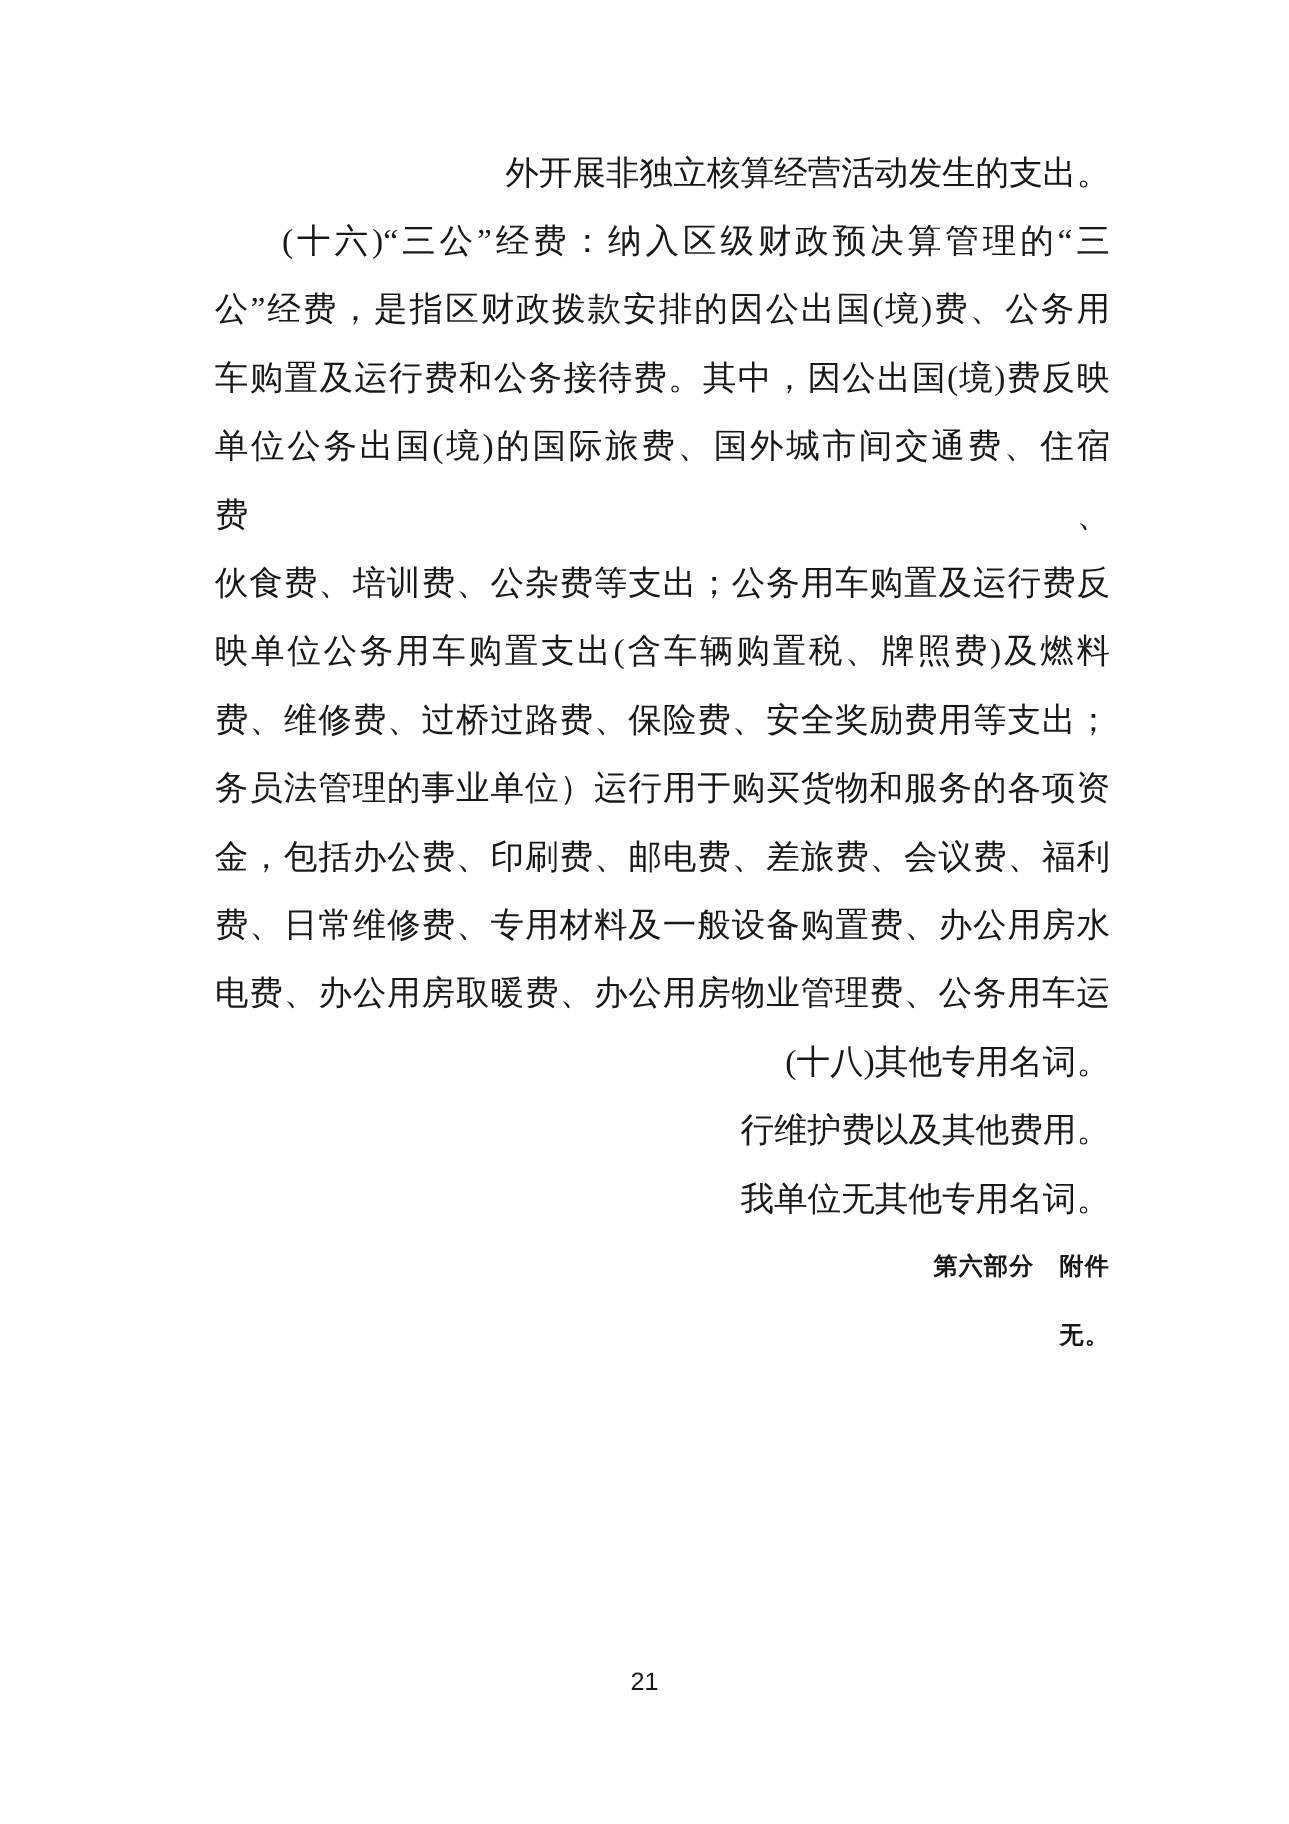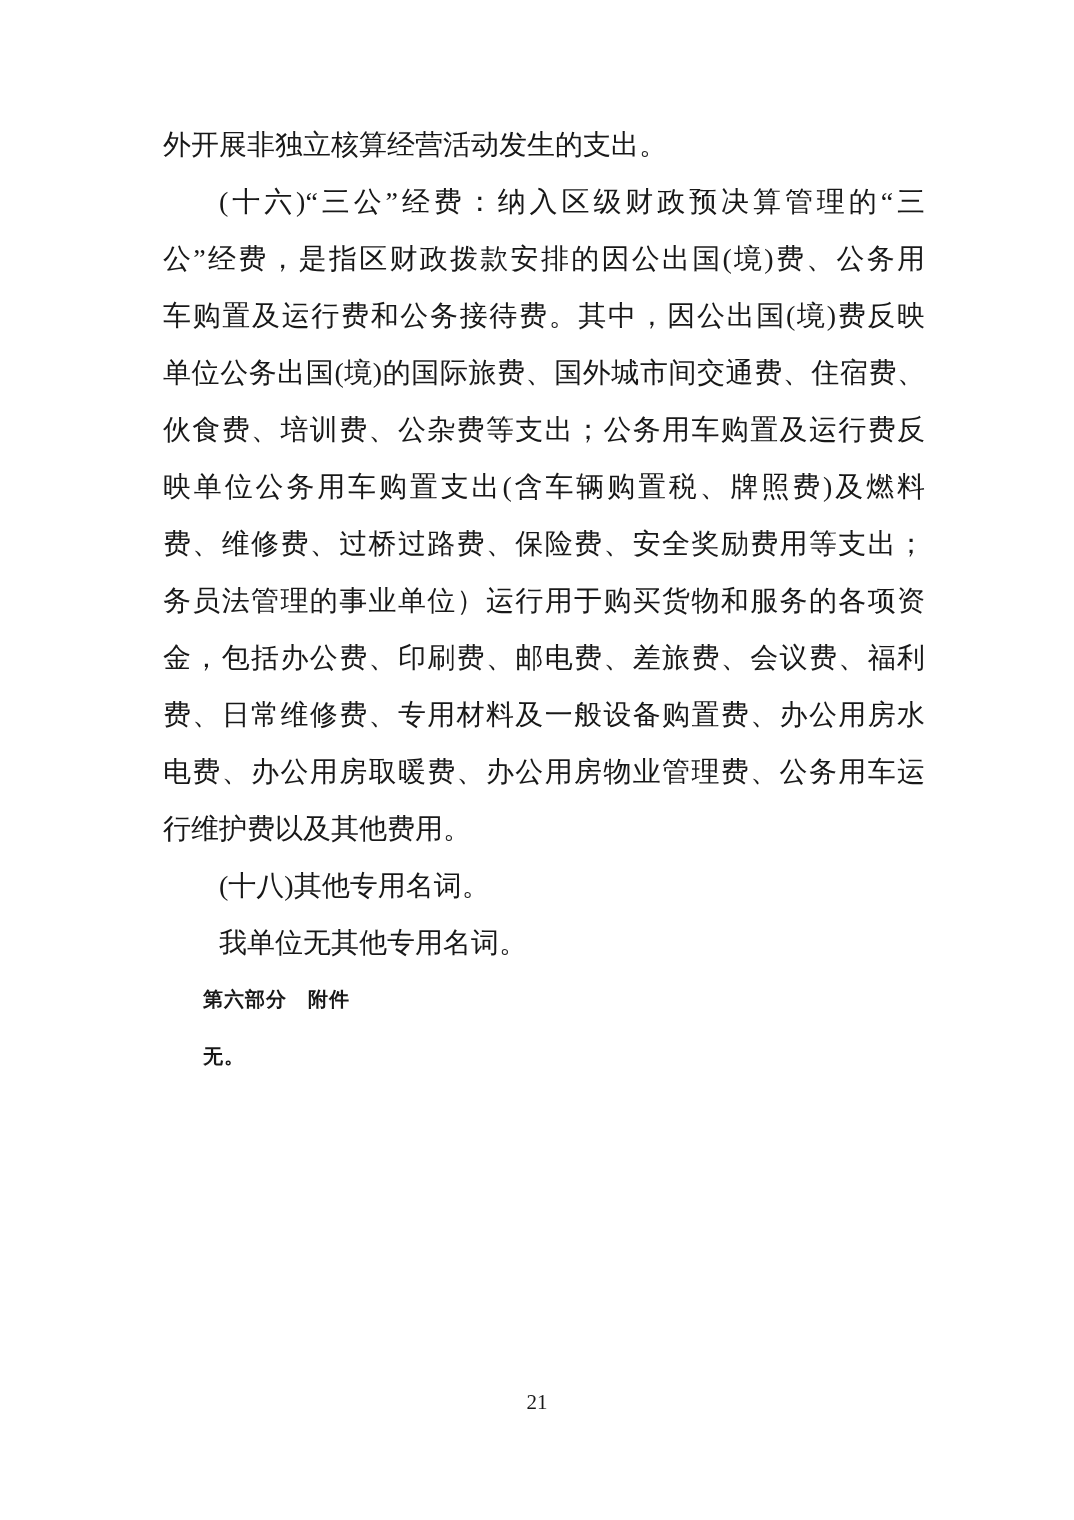--- a/index.html
+++ b/index.html
@@ -18,42 +18,43 @@
     position: absolute;
     left: 163px;
     top: 116px;
     width: 762px;
   }
   .line {
     font-family: "Liberation Serif", "DejaVu Serif", serif;
     font-size: 28px;
     line-height: 57px;
     color: #181818;
-    text-align: left;
+    text-align: right;
   }
   .justify {
     text-align: justify;
     text-align-last: justify;
+    margin-left: 16px;
   }
   .indent {
     text-indent: 2em;
   }
   .heading {
     font-family: "Liberation Sans", "DejaVu Sans", sans-serif;
     font-weight: 700;
     font-size: 20px;
     letter-spacing: 1px;
   }
   .pageno {
     position: absolute;
     left: 0;
     right: 0;
     top: 1390px;
     text-align: center;
-    font-family: Liberation Serif, serif;
+    font-family: Liberation Sans, sans-serif;
     font-size: 21px;
     color: #181818;
   }
 </style>
 </head>
 <body>
 
 <div class="page">
   <div class="body-text">
     <div class="line">外开展非独立核算经营活动发生的支出。</div>
@@ -61,20 +62,20 @@
     <div class="line justify">公”经费，是指区财政拨款安排的因公出国(境)费、公务用</div>
     <div class="line justify">车购置及运行费和公务接待费。其中，因公出国(境)费反映</div>
     <div class="line justify">单位公务出国(境)的国际旅费、国外城市间交通费、住宿费、</div>
     <div class="line justify">伙食费、培训费、公杂费等支出；公务用车购置及运行费反</div>
     <div class="line justify">映单位公务用车购置支出(含车辆购置税、牌照费)及燃料</div>
     <div class="line justify">费、维修费、过桥过路费、保险费、安全奖励费用等支出；</div>
     <div class="line justify">务员法管理的事业单位）运行用于购买货物和服务的各项资</div>
     <div class="line justify">金，包括办公费、印刷费、邮电费、差旅费、会议费、福利</div>
     <div class="line justify">费、日常维修费、专用材料及一般设备购置费、办公用房水</div>
     <div class="line justify">电费、办公用房取暖费、办公用房物业管理费、公务用车运</div>
+    <div class="line indent">(十八)其他专用名词。</div>
     <div class="line">行维护费以及其他费用。</div>
-    <div class="line indent">(十八)其他专用名词。</div>
     <div class="line indent">我单位无其他专用名词。</div>
     <div class="line indent heading">第六部分　附件</div>
     <div class="line indent heading">无。</div>
   </div>
   <div class="pageno">21</div>
 </div>
 
 </body></html>

